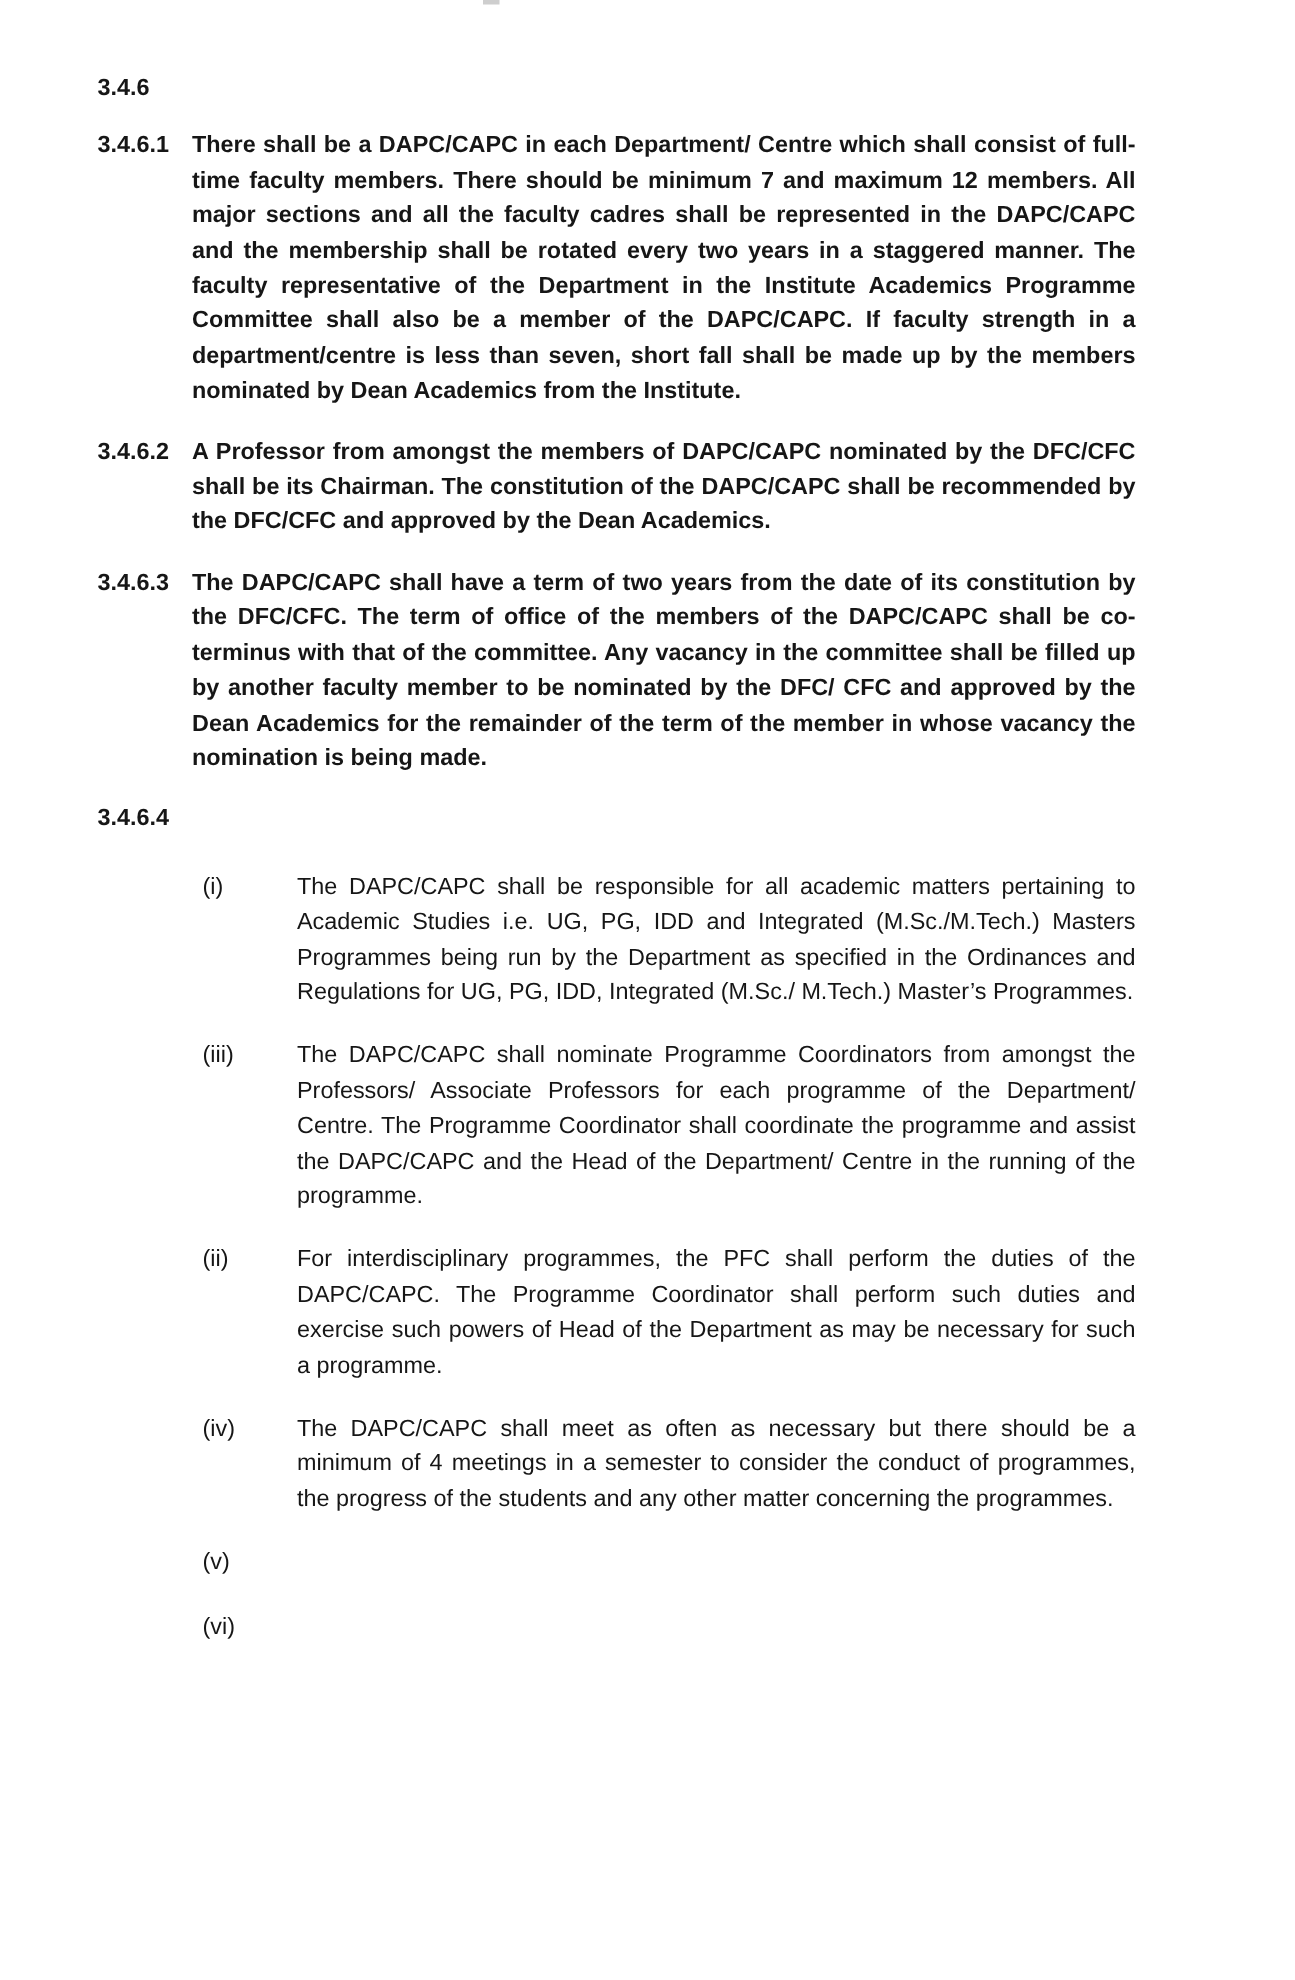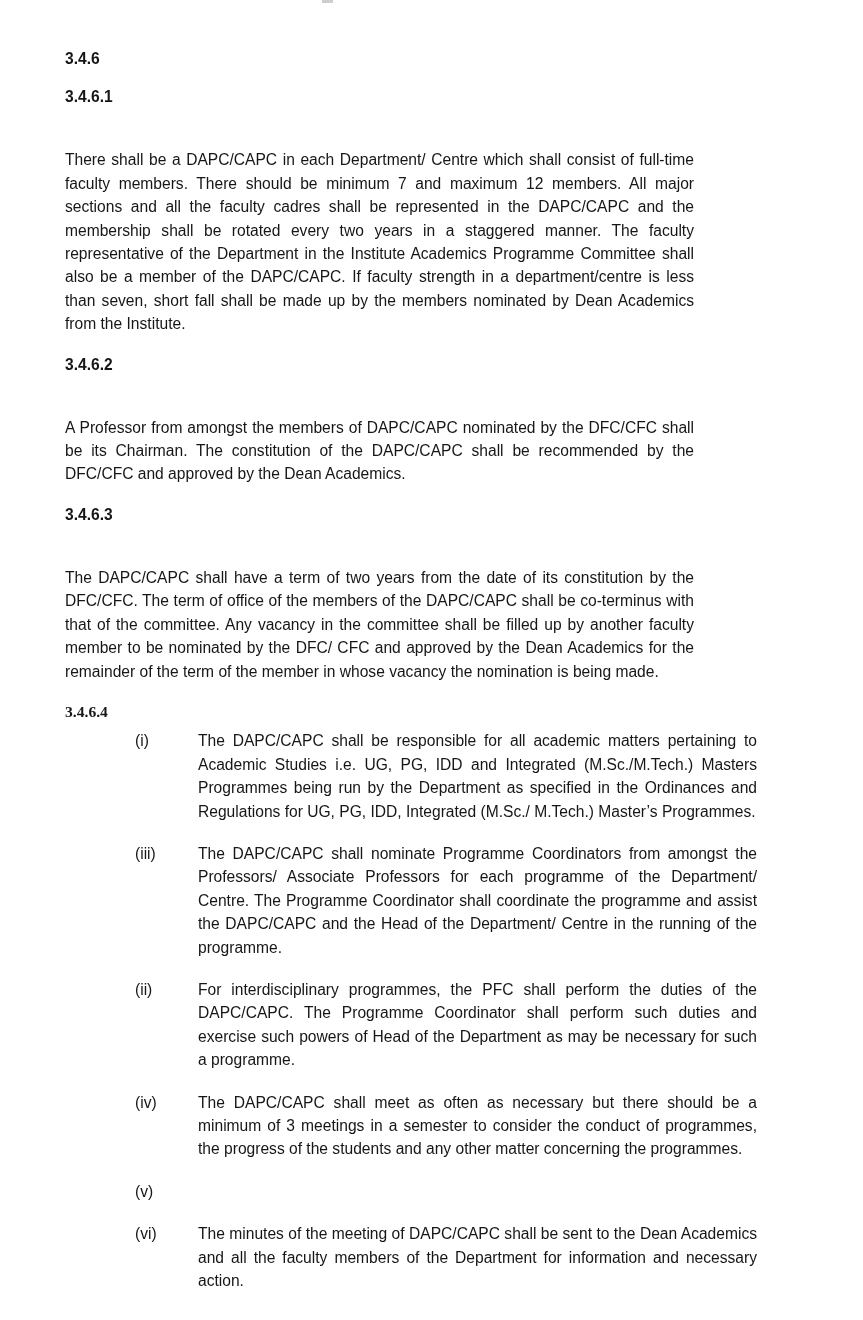--- a/index.html
+++ b/index.html
@@ -33,25 +33,26 @@
     display: flex;
     align-items: flex-start;
   }
   .block .num {
     flex: 0 0 63px;
     font-weight: 700;
   }
   .block .btxt {
     width: 629px;
     text-align: justify;
+    font-weight: bold;
   }
   .block.heading { margin-bottom: 15px; }
   .block.heading .btxt { font-weight: 700; }
-  .block.para { margin-bottom: 17px; flex-direction: column; }
-  .block.subheading { margin-bottom: 6px; font-family: Liberation Serif, serif; }
+  .block.para { margin-bottom: 17px; }
+  .block.subheading { margin-bottom: 22px; }
   .block.subheading .btxt { font-weight: 700; }
   .list {
     margin-left: 70px;
   }
   .li {
     display: flex;
     align-items: flex-start;
     margin-bottom: 19px;
   }
   .li .marker {
@@ -105,27 +106,26 @@
       <div class="btxt">The DAPC/CAPC shall nominate Programme Coordinators from amongst the Professors/ Associate Professors for each programme of the Department/ Centre. The Programme Coordinator shall coordinate the programme and assist the DAPC/CAPC and the Head of the Department/ Centre in the running of the programme.</div>
     </div>
 
     <div class="li">
       <span class="marker">(ii)</span>
       <div class="btxt">For interdisciplinary programmes, the PFC shall perform the duties of the DAPC/CAPC. The Programme Coordinator shall perform such duties and exercise such powers of Head of the Department as may be necessary for such a programme.</div>
     </div>
 
     <div class="li">
       <span class="marker">(iv)</span>
-      <div class="btxt">The DAPC/CAPC shall meet as often as necessary but there should be a minimum of 3 meetings in a semester to consider the conduct of programmes, the progress of the students and any other matter concerning the programmes.</div>
+      <div class="btxt">The DAPC/CAPC shall meet as often as necessary but there should be a minimum of 4 meetings in a semester to consider the conduct of programmes, the progress of the students and any other matter concerning the programmes.</div>
     </div>
 
     <div class="li">
       <span class="marker">(v)</span>
     </div>
 
     <div class="li">
       <span class="marker">(vi)</span>
-      <div class="btxt">The minutes of the meeting of DAPC/CAPC shall be sent to the Dean Academics and all the faculty members of the Department for information and necessary action.</div>
     </div>
 
   </div>
 
 </div>
 
 </body></html>

